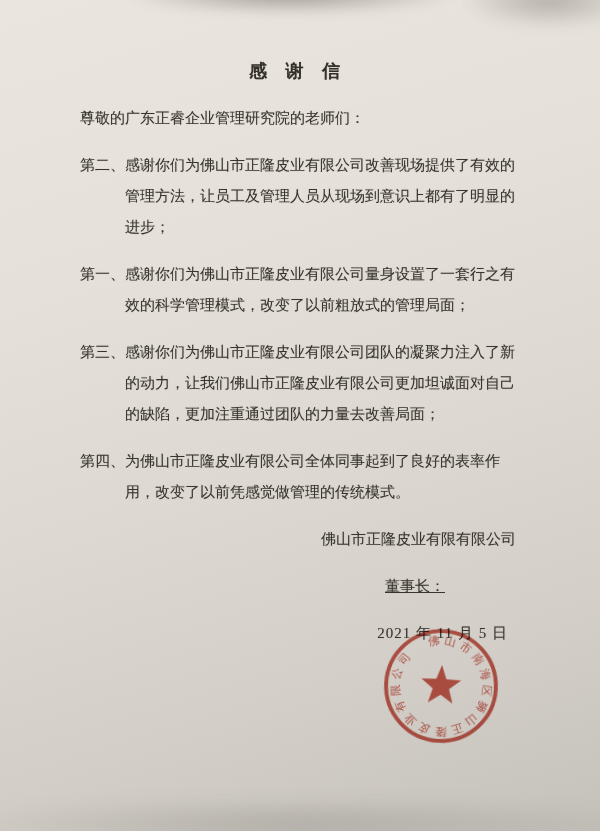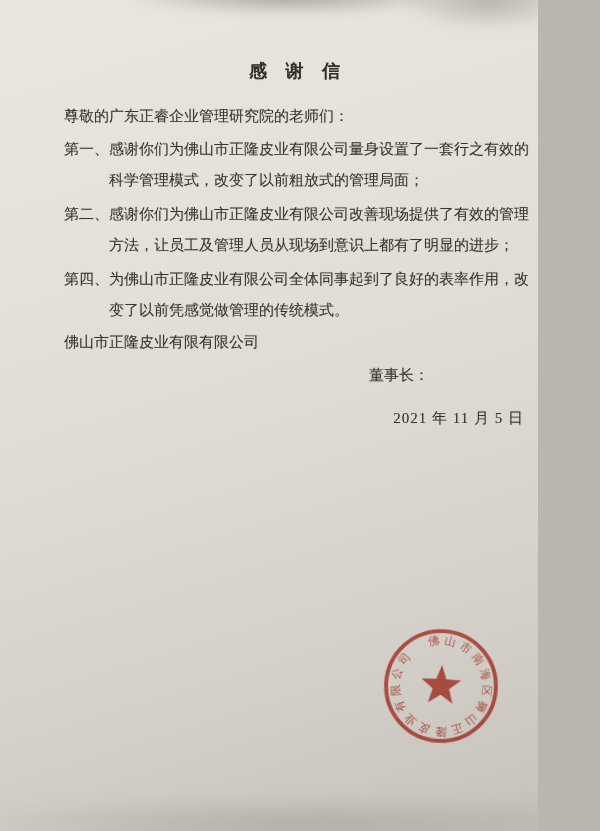--- a/index.html
+++ b/index.html
@@ -2,21 +2,21 @@
 <html><head>
 <meta charset="utf-8">
 <style>
   html,body{margin:0;padding:0;}
   body{
     width:600px;height:831px;overflow:hidden;
     font-family:"Liberation Serif","DejaVu Serif",serif;
     background:#b9b5af;
   }
   .photo{
-    position:relative;width:538px;height:831px;overflow:hidden;
+    position:relative;width:600px;height:831px;overflow:hidden;
     background:linear-gradient(163deg,#eae6df 0%,#e5e1da 30%,#ddd9d2 55%,#d3cfc8 78%,#c8c4be 95%,#c3bfb9 100%);
   }
   
   .shade{position:absolute;pointer-events:none;}
   .shade-top{left:120px;top:-26px;width:340px;height:42px;
     background:radial-gradient(ellipse at center,rgba(110,105,98,.55),rgba(110,105,98,0) 70%);
     filter:blur(5px);}
   .shade-topright{right:-40px;top:-30px;width:180px;height:60px;
     background:radial-gradient(ellipse at center,rgba(120,115,108,.45),rgba(120,115,108,0) 70%);
     filter:blur(6px);}
@@ -30,27 +30,27 @@
     color:#38352f;
     font-size:15px;line-height:31px;
     text-shadow:0 0 1px rgba(90,85,78,.35);
   }
   .title{
     margin:0 0 14px 0;
     text-align:center;
     font-size:18px;font-weight:bold;
     letter-spacing:7px;color:#33302a;
   }
-  p{margin:0;}
+  p{margin:16px;}
   .indent2{text-indent:2em;}
   .item{padding-left:3em;text-indent:-3em;}
   .mt1{margin-top:1px;} .mt2{margin-top:2px;} .mt3{margin-top:3px;}
 
-  .sig-company{margin-top:1px;text-align:left;}
-  .sig-role{margin-top:2px;padding-left:305px;}
+  .sig-company{margin-top:1px;text-align:right;}
+  .sig-role{margin-top:2px;padding-left:305px;text-decoration:underline;}
   .sig-date{margin-top:12px;text-align:right;padding-right:8px;letter-spacing:1px;}
 
   .stamp{
     position:absolute;left:377px;top:625px;width:128px;height:122px;
     color:#c23a2b;opacity:.82;mix-blend-mode:multiply;
     filter:blur(.3px);
     transform:rotate(3deg);
   }
 </style>
 </head>
@@ -59,22 +59,23 @@
 <div class="photo">
   <div class="shade shade-top"></div>
   <div class="shade shade-topright"></div>
   <div class="shade shade-bottom"></div>
 
   <div class="page">
     <h1 class="title">感 谢 信</h1>
 
     <p>尊敬的广东正睿企业管理研究院的老师们：</p>
 
+    <p class="item mt3"><span>第二、</span><span>感谢你们为佛山市正隆皮业有限公司改善现场提供了有效的管理方法，让员工及管理人员从现场到意识上都有了明显的进步；</span></p>
     <p class="item mt2"><span>第一、</span><span>感谢你们为佛山市正隆皮业有限公司量身设置了一套行之有效的科学管理模式，改变了以前粗放式的管理局面；</span></p>
-    <p class="item mt3"><span>第二、</span><span>感谢你们为佛山市正隆皮业有限公司改善现场提供了有效的管理方法，让员工及管理人员从现场到意识上都有了明显的进步；</span></p>
+    <p class="item mt2"><span>第三、</span><span>感谢你们为佛山市正隆皮业有限公司团队的凝聚力注入了新的动力，让我们佛山市正隆皮业有限公司更加坦诚面对自己的缺陷，更加注重通过团队的力量去改善局面；</span></p>
     <p class="item mt3"><span>第四、</span><span>为佛山市正隆皮业有限公司全体同事起到了良好的表率作用，改变了以前凭感觉做管理的传统模式。</span></p>
 
 
     <p class="sig-company">佛山市正隆皮业有限有限公司</p>
     <p class="sig-role">董事长：</p>
     <p class="sig-date">2021 年 11 月 5 日</p>
   </div>
 
   <svg class="stamp" viewBox="0 0 140 140" aria-hidden="true">
     <circle cx="70" cy="70" r="63" fill="none" stroke="currentColor" stroke-width="4.5"></circle>

